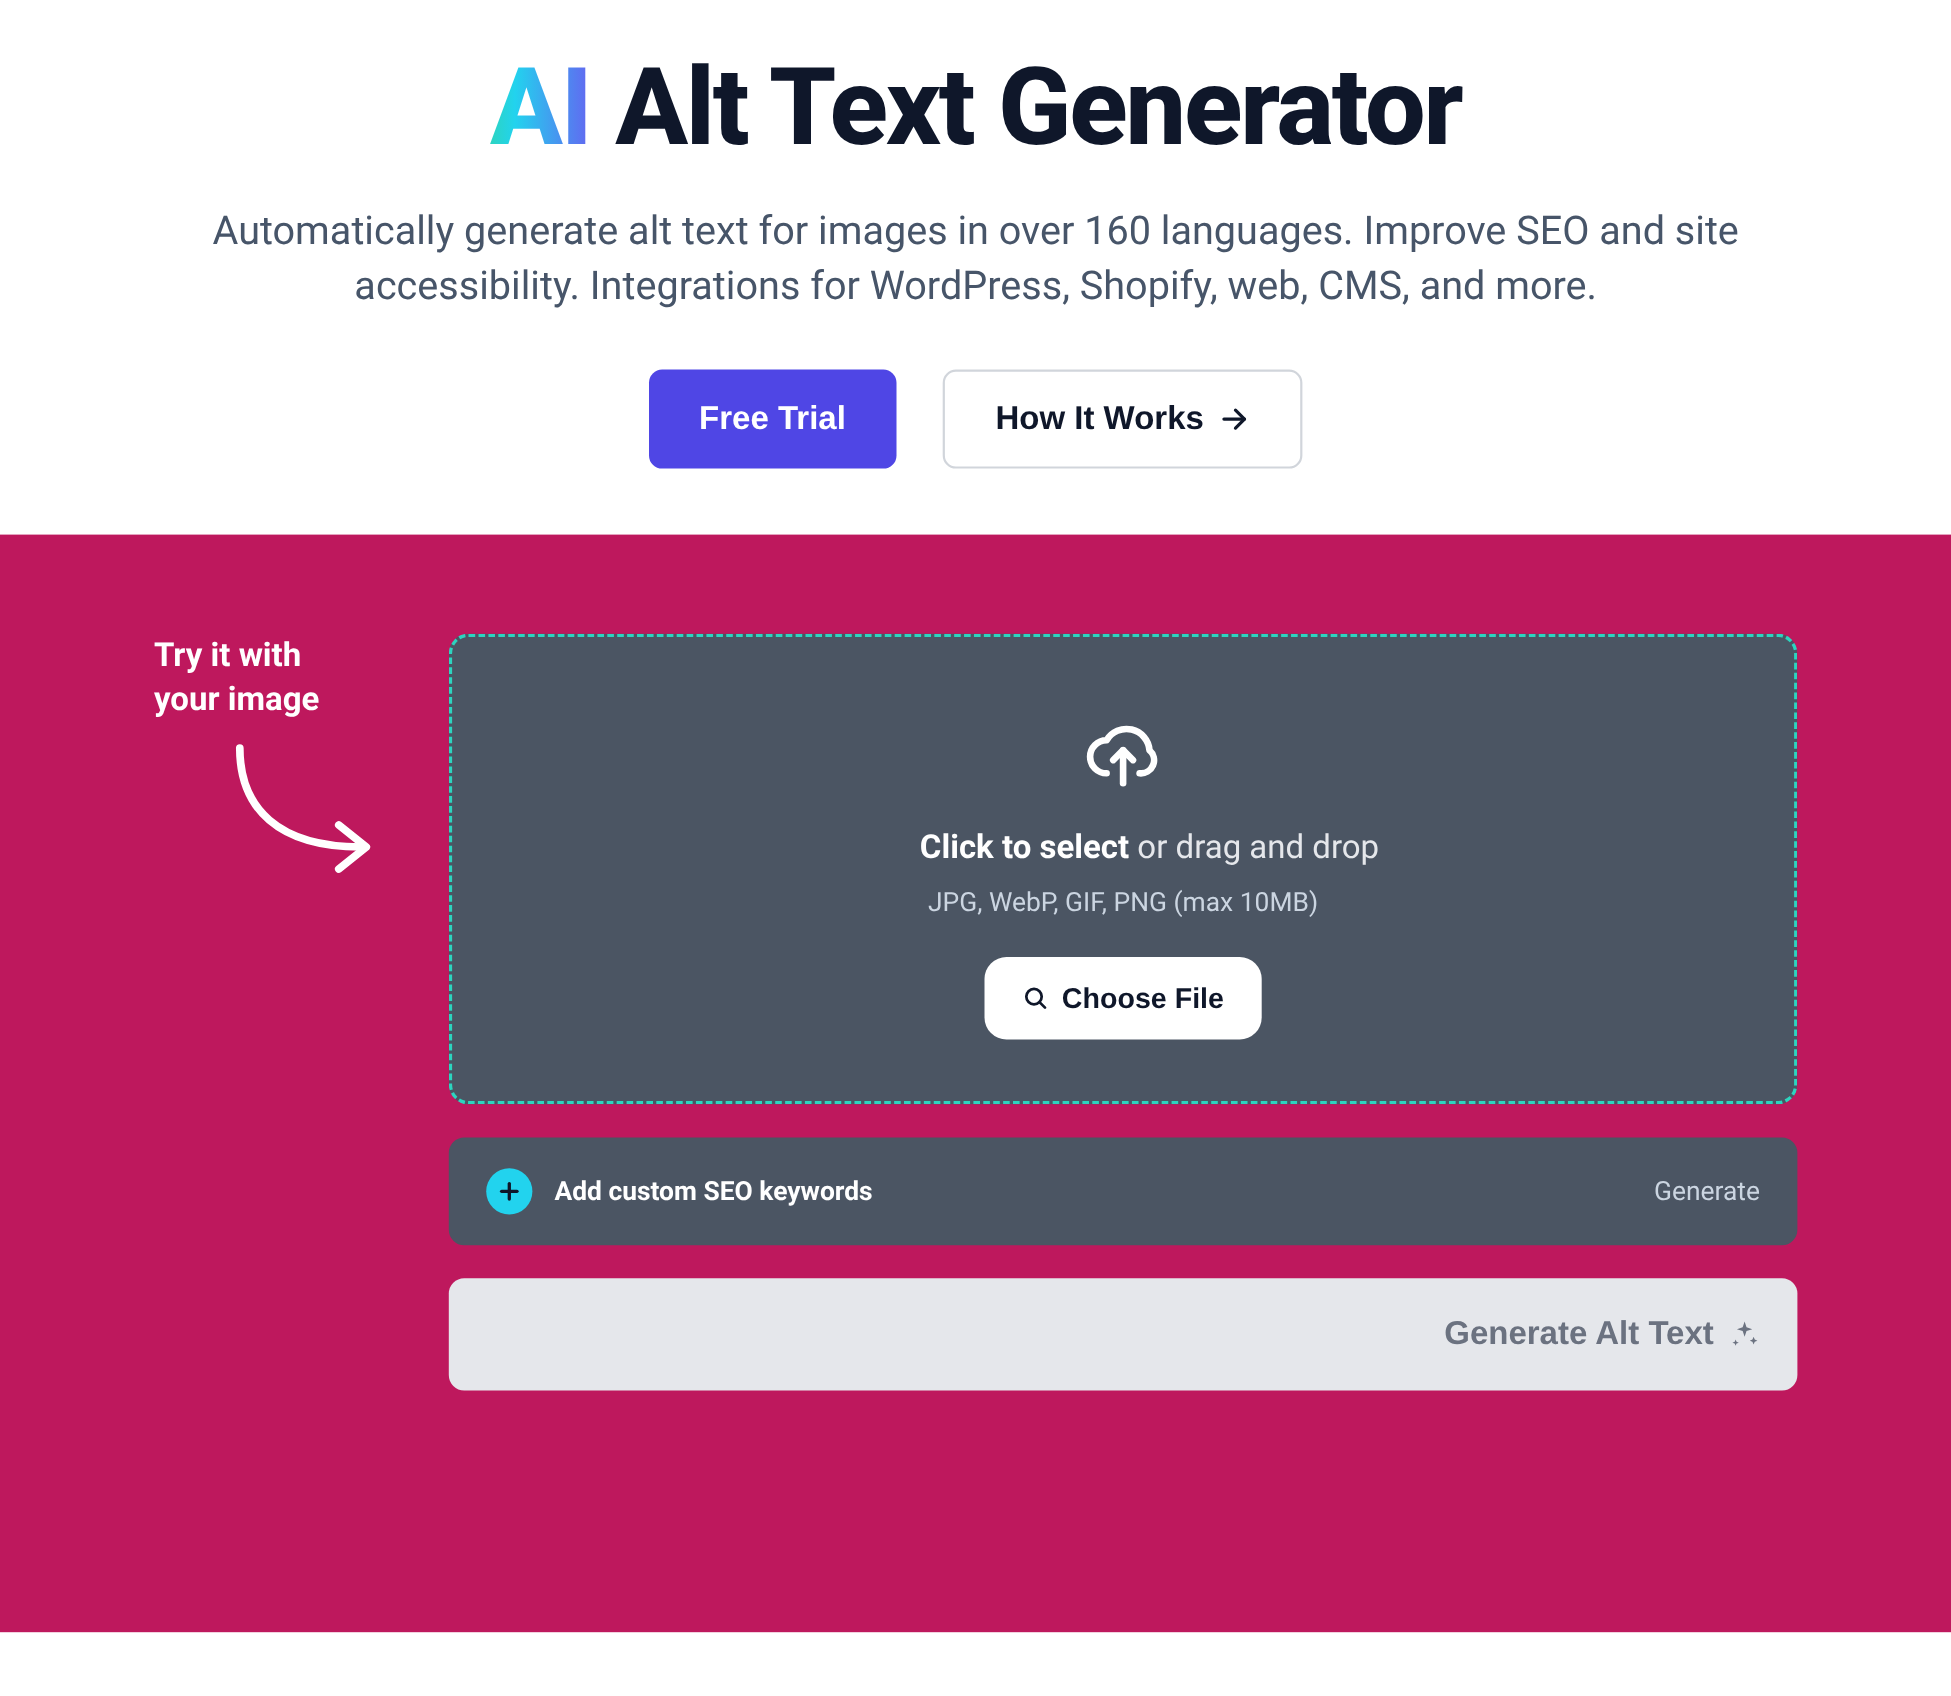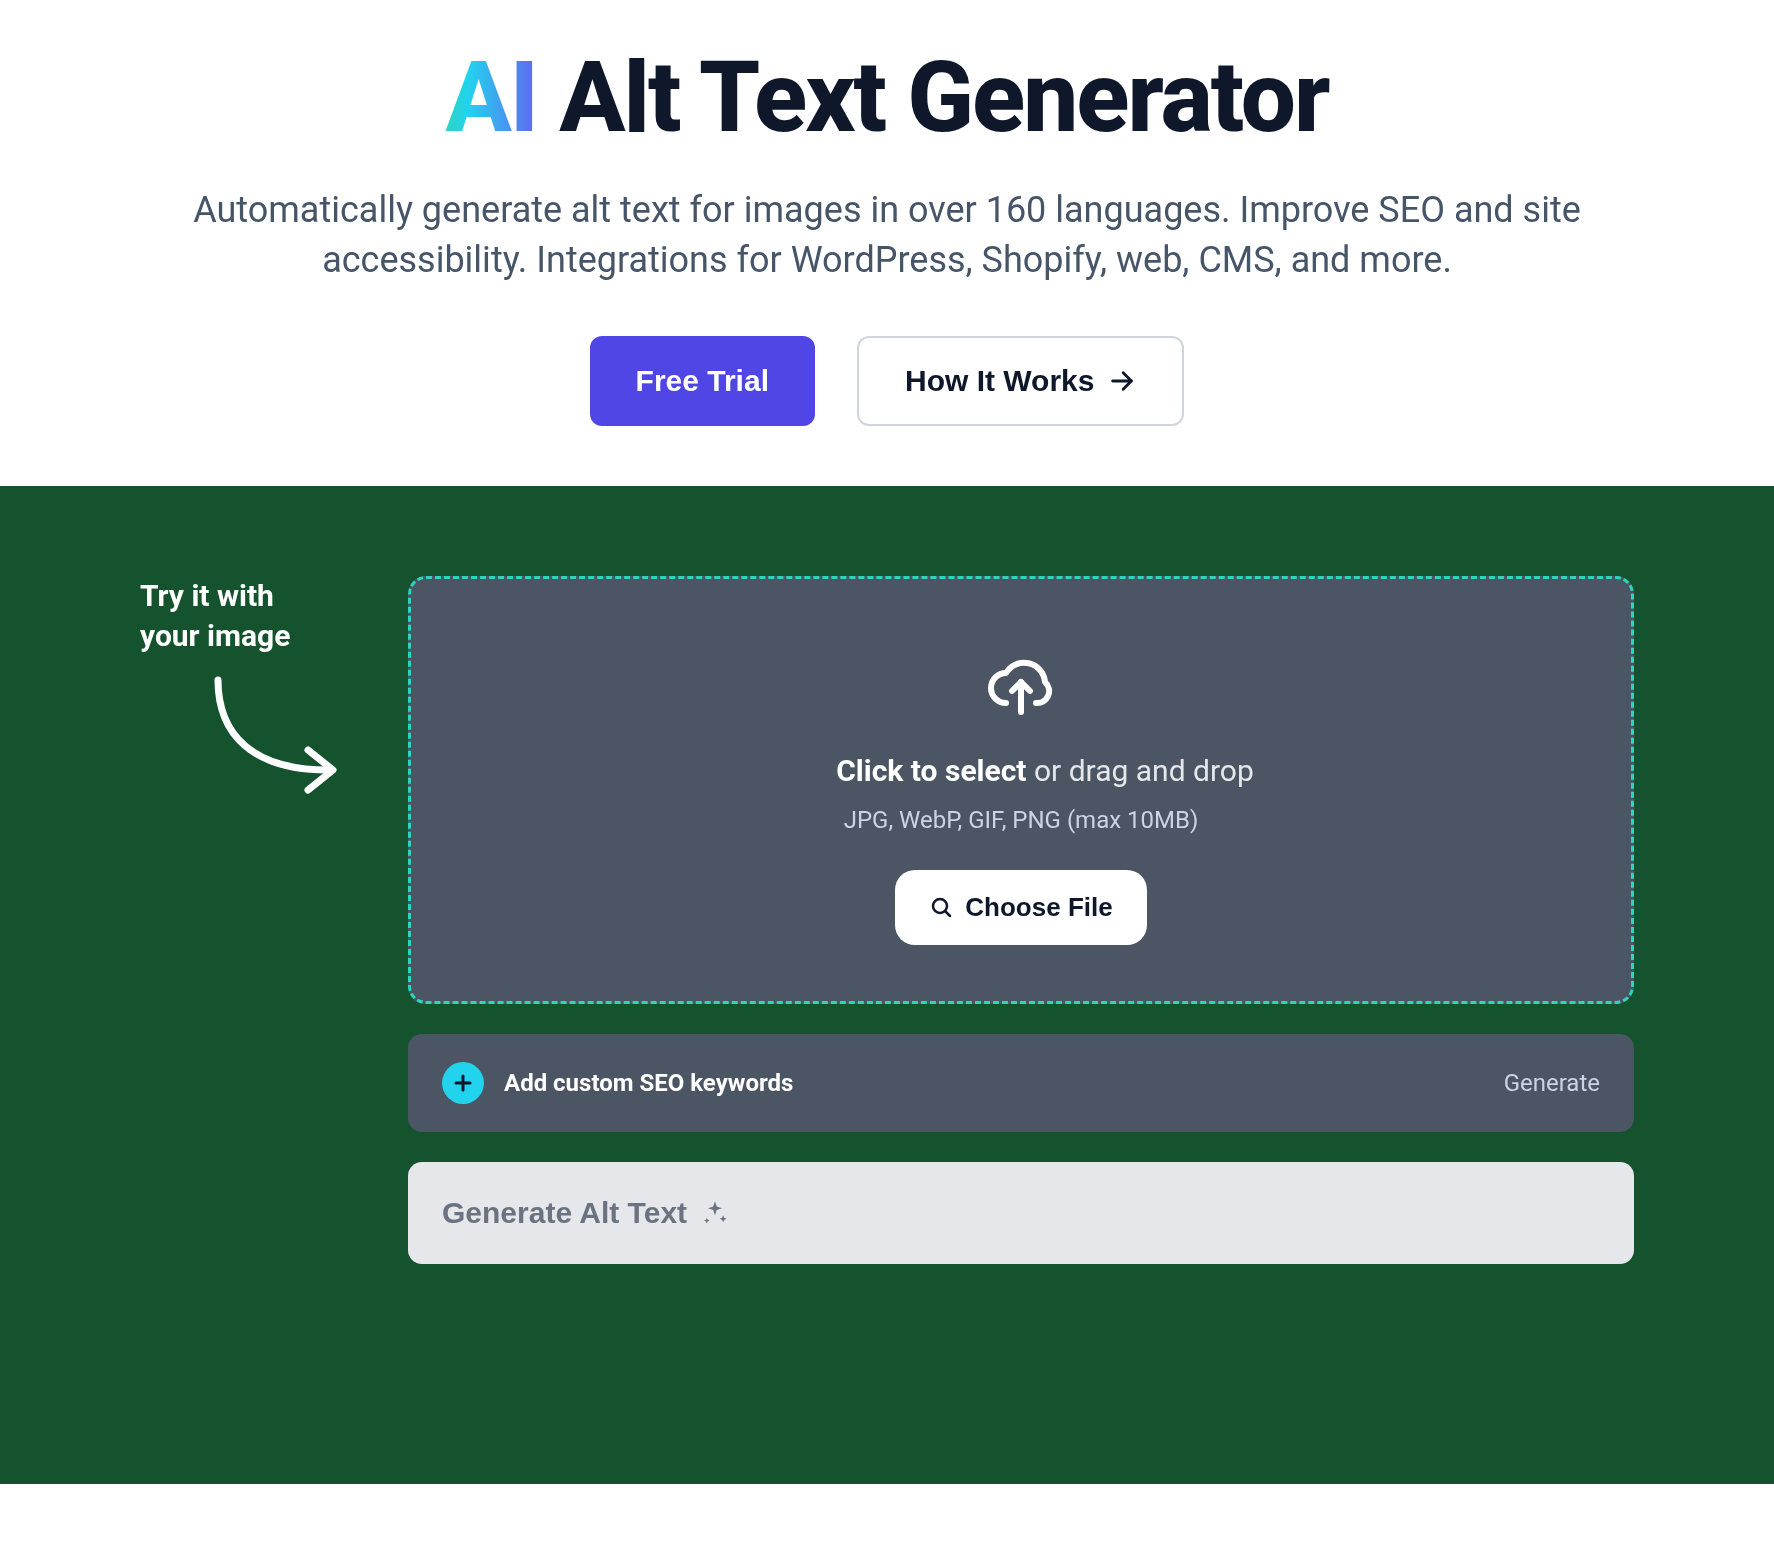--- a/index.html
+++ b/index.html
@@ -6,39 +6,39 @@
 body { font-family:-apple-system,BlinkMacSystemFont,"Segoe UI",Roboto,Helvetica,Arial,sans-serif; background:#fff; width:1774px; }
 .hero { background:#fff; padding:40px 80px 60px; text-align:center; }
 .hero h1 { font-size:98px; font-weight:800; color:#0f172a; letter-spacing:-2px; }
 .hero h1 .ai { background:linear-gradient(90deg,#2dd4bf 0%,#22d3ee 25%,#6366f1 100%); -webkit-background-clip:text; background-clip:text; color:transparent; }
 .hero .subtitle { font-size:36px; color:#475569; margin-top:30px; line-height:1.4; max-width:1540px; margin-left:auto; margin-right:auto; }
 .cta-row { display:flex; gap:42px; justify-content:center; margin-top:50px; }
 .btn { font-size:30px; font-weight:700; padding:26px 46px; border-radius:12px; cursor:pointer; display:inline-flex; align-items:center; gap:14px; }
 .btn-primary { background:#4f46e5; color:#fff; border:none; }
 .btn-secondary { background:#fff; color:#0f172a; border:2px solid #d1d5db; }
 .btn-secondary svg { width:28px; height:28px; }
-.dark { background:#14532d; padding:90px 140px 220px; }
+.dark { background:#be185d; padding:90px 140px 220px; }
 .dark-inner { display:flex; gap:48px; align-items:flex-start; max-width:1500px; margin:0 auto; }
 .hint-col { width:220px; flex-shrink:0; color:#fff; position:relative; }
 .hint { font-size:30px; font-weight:700; line-height:1.35; }
 .hint-arrow { margin-top:18px; margin-left:68px; }
 .main-col { flex:1; display:flex; flex-direction:column; gap:30px; }
 .dropzone { border:3px dashed #2dd4bf; border-radius:18px; background:#4b5563; padding:70px 40px 56px; text-align:center; color:#fff; cursor:pointer; }
 .dropzone .upload-icon { margin-bottom:28px; }
 .dropzone .dz-text { font-size:30px; font-weight:400; color:#e5e7eb; }
 .dropzone .dz-text strong { font-weight:700; color:#fff;margin-left:48px; }
 .dropzone .dz-formats { font-size:24px; color:#cbd5e1; margin-top:18px; }
 .choose-btn { margin-top:36px; background:#fff; color:#0f172a; font-size:26px; font-weight:700; border:none; border-radius:20px; padding:22px 34px; display:inline-flex; align-items:center; gap:12px; cursor:pointer;justify-content:flex-end; }
 .choose-btn svg { width:24px; height:24px; }
 .seo-row { background:#4b5563; border-radius:14px; padding:28px 34px; display:flex; align-items:center; gap:20px; cursor:pointer; }
 .seo-plus { width:42px; height:42px; border-radius:50%; background:#22d3ee; display:flex; align-items:center; justify-content:center; flex-shrink:0; }
 .seo-plus svg { width:24px; height:24px; }
 .seo-label { color:#fff; font-size:24px; font-weight:700; flex:1; }
 .seo-optional { color:#cbd5e1; font-size:24px; }
-.gen-btn { background:#e5e7eb; color:#6b7280; font-size:30px; font-weight:700; border:none; border-radius:14px; padding:34px; display:flex; align-items:center; justify-content:flex-start; gap:14px; cursor:not-allowed; }
+.gen-btn { background:#e5e7eb; color:#6b7280; font-size:30px; font-weight:700; border:none; border-radius:14px; padding:34px; display:flex; align-items:center; justify-content:flex-end; gap:14px; cursor:not-allowed; }
 .gen-btn svg { width:28px; height:28px; }
 </style>
 </head>
 <body>
 
 <section class="hero">
   <h1><span class="ai">AI</span><span> Alt Text Generator</span></h1>
   <p class="subtitle">Automatically generate alt text for images in over 160 languages. Improve SEO and site accessibility. Integrations for WordPress, Shopify, web, CMS, and more.</p>
   <div class="cta-row">
     <button class="btn btn-primary">

